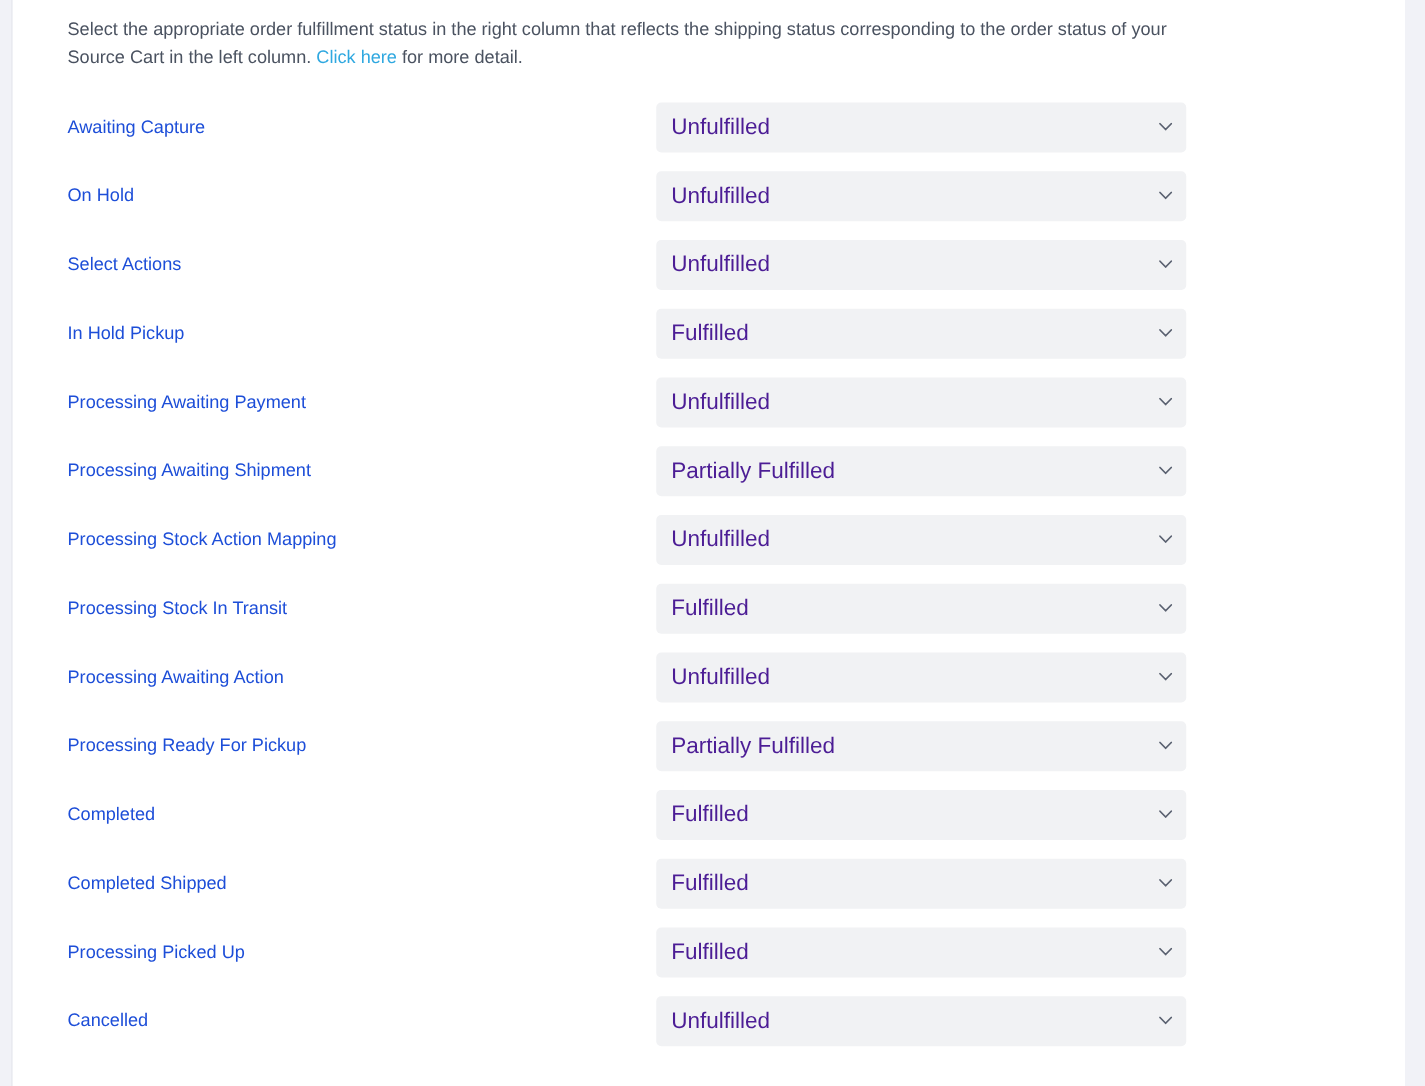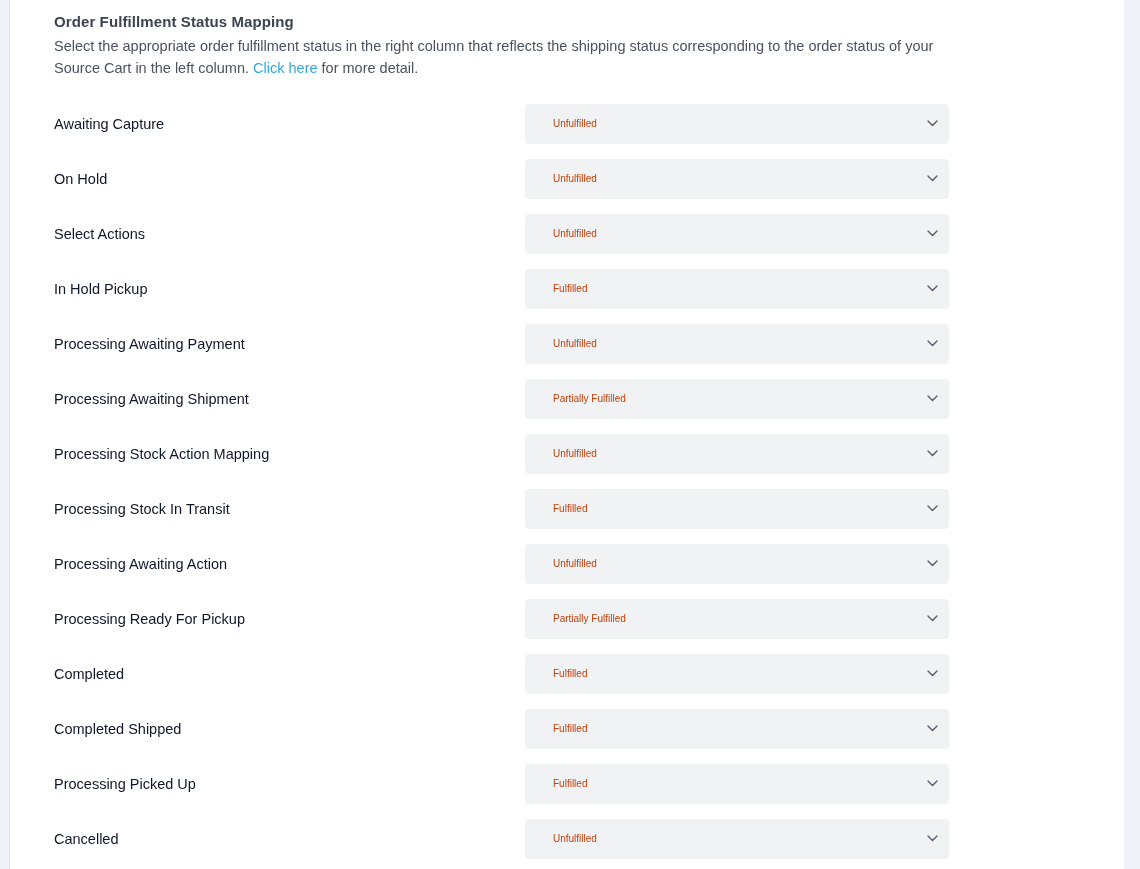--- a/index.html
+++ b/index.html
@@ -66,41 +66,41 @@
   .mapping-row {
     position: relative;
     height: 55px;
   }
   .row-label {
     position: absolute;
     left: 0;
     top: 50%;
     transform: translateY(-50%);
     font-size: 14.5px;
-    color: #0f172a;
+    color: #1d4ed8;
     white-space: nowrap;
   }
   .row-select {
     position: absolute;
     left: 471px;
     top: 50%;
     transform: translateY(-50%);
     width: 424px;
     height: 40px;
     background: #f1f2f4;
     border: none;
     border-radius: 4px;
     display: flex;
     align-items: center;
     cursor: pointer;
   }
   .row-select .sel-value {
-    font-size: 10px;
-    color: #c2410c;
-    padding-left: 28px;
+    font-size: 18px;
+    color: #4c1d95;
+    padding-left: 12px;
     flex: 1 1 auto;
     white-space: nowrap;
     overflow: hidden;
   }
   .row-select .chevron-down-icon {
     flex: 0 0 auto;
     width: 22px;
     height: 100%;
     display: flex;
     align-items: center;
@@ -111,21 +111,20 @@
     display: block;
   }
 </style>
 </head>
 <body>
 
 <div class="page-frame">
   <div class="content-panel">
     <div class="inner">
 
-      <h2 class="section-title">Order Fulfillment Status Mapping</h2>
 
       <p class="section-desc">
         <span>Select the appropriate order fulfillment status in the right column that reflects the shipping status corresponding to the order status of your Source Cart in the left column.</span>
         <a href="#" class="inline-link" style="color: rgb(47, 168, 224); text-align: right;">Click here</a>
         <span>for more detail.</span>
       </p>
 
       <div class="mapping-list">
           <div class="mapping-row">
     <div class="row-label">Awaiting Capture</div>

